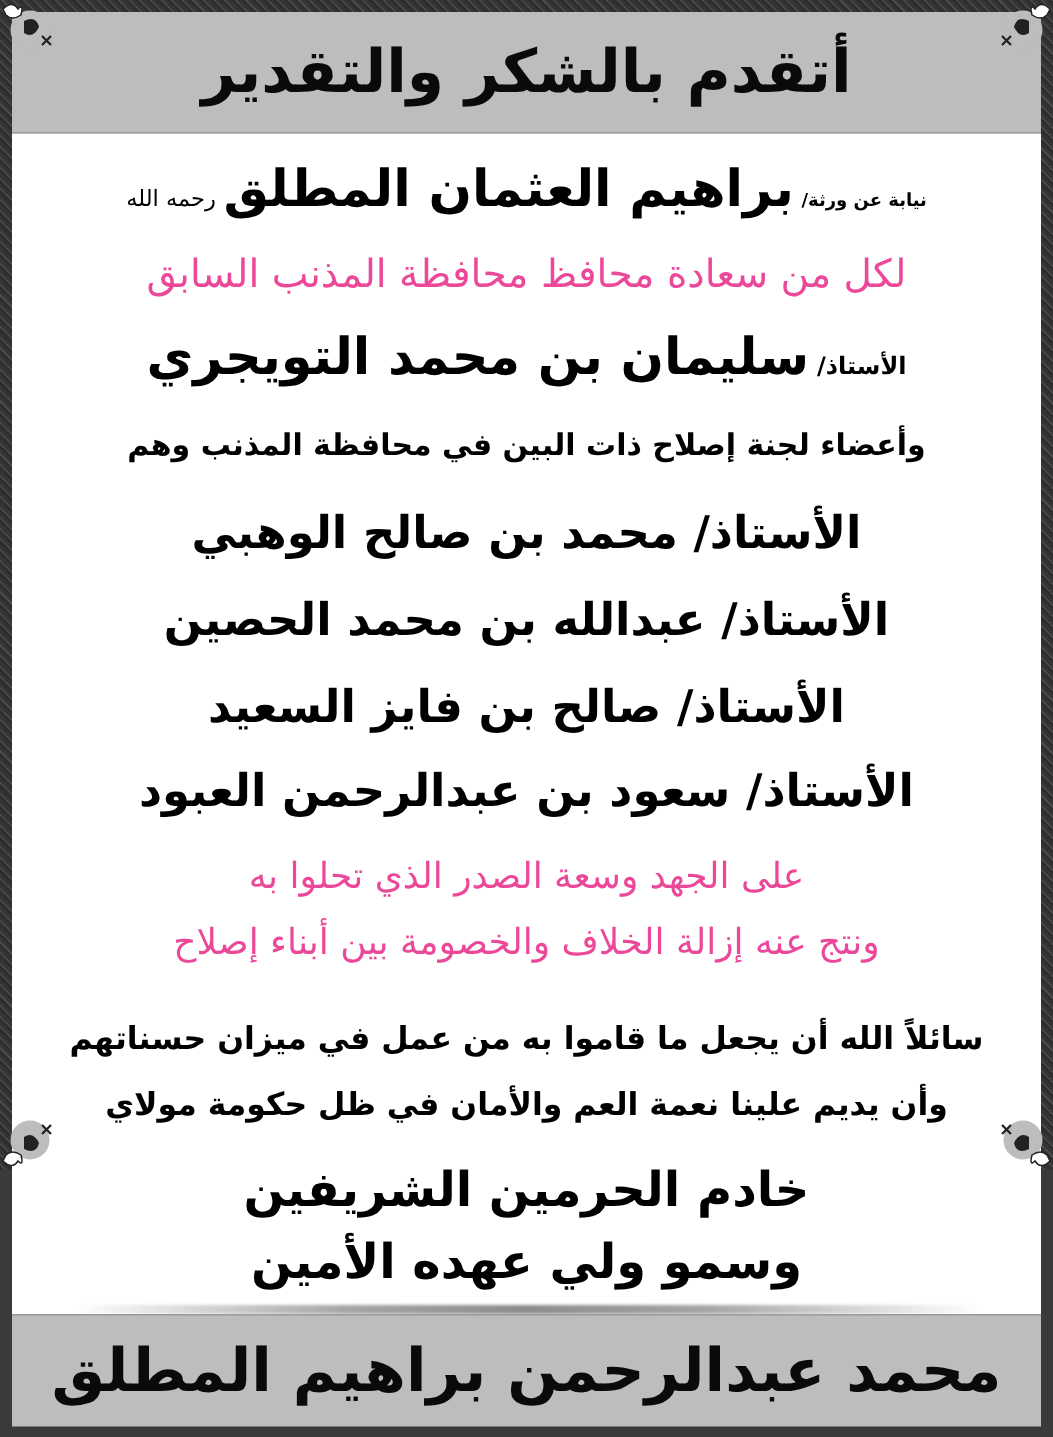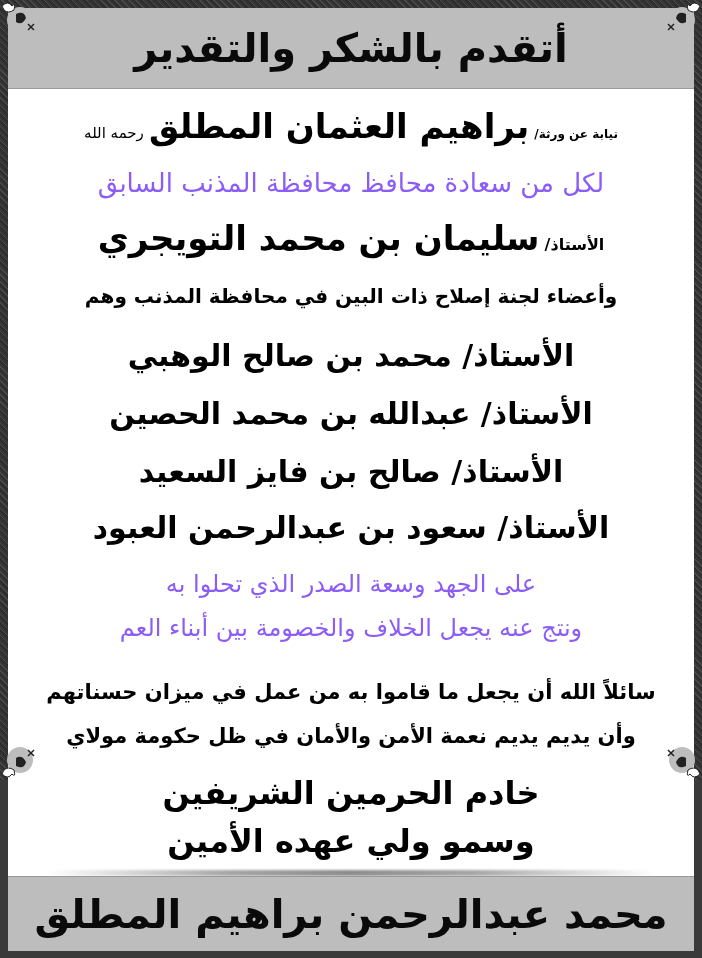--- a/index.html
+++ b/index.html
@@ -40,21 +40,21 @@
   }
   .corner.tl { left:0; top:0; }
   .corner.tr { right:0; top:0; transform:scaleX(-1); }
   .corner.bl { left:0; bottom:0; transform:scaleY(-1); }
   .corner.br { right:0; bottom:0; transform:scale(-1,-1); }
   .line {
     position:absolute; left:0; width:686px; text-align:center;
     color:#000; white-space:nowrap;
   }
   .heavy { font-weight:bold; }
-  .light { font-weight:normal; color:#8b5cf6; }
+  .light { font-weight:normal; color:#ec4899; }
   .big { font-size:30px; font-weight:bold; }
 </style>
 </head>
 <body>
 
 <div class="frame">
   <div class="inner">
 
     <div class="band top">
       <span class="t">أتقدم بالشكر والتقدير</span>
@@ -74,24 +74,24 @@
     </div>
 
     <div class="line big" style="top:330px;">الأستاذ/ محمد بن صالح الوهبي</div>
 
     <div class="line heavy" style="top:276px;font-size:20px;">وأعضاء لجنة إصلاح ذات البين في محافظة المذنب وهم</div>
     <div class="line big" style="top:388px;">الأستاذ/ عبدالله بن محمد الحصين</div>
     <div class="line big" style="top:446px;">الأستاذ/ صالح بن فايز السعيد</div>
     <div class="line big" style="top:502px;">الأستاذ/ سعود بن عبدالرحمن العبود</div>
 
     <div class="line light" style="top:562px;font-size:24px;">على الجهد وسعة الصدر الذي تحلوا به</div>
-    <div class="line light" style="top:606px;font-size:24px;">ونتج عنه يجعل الخلاف والخصومة بين أبناء العم</div>
+    <div class="line light" style="top:606px;font-size:24px;">ونتج عنه إزالة الخلاف والخصومة بين أبناء إصلاح</div>
 
     <div class="line heavy" style="top:672px;font-size:21px;">سائلاً الله أن يجعل ما قاموا به من عمل في ميزان حسناتهم</div>
-    <div class="line heavy" style="top:716px;font-size:21px;">وأن يديم يديم نعمة الأمن والأمان في ظل حكومة مولاي</div>
+    <div class="line heavy" style="top:716px;font-size:21px;">وأن يديم علينا نعمة العم والأمان في ظل حكومة مولاي</div>
 
     <div class="line heavy" style="top:766px;font-size:32px;">خادم الحرمين الشريفين</div>
     <div class="line heavy" style="top:814px;font-size:32px;">وسمو ولي عهده الأمين</div>
 
     <div class="shadowline"></div>
 
     <div class="band bottom">
       <span class="t">محمد عبدالرحمن براهيم المطلق</span>
     </div>
   </div>

